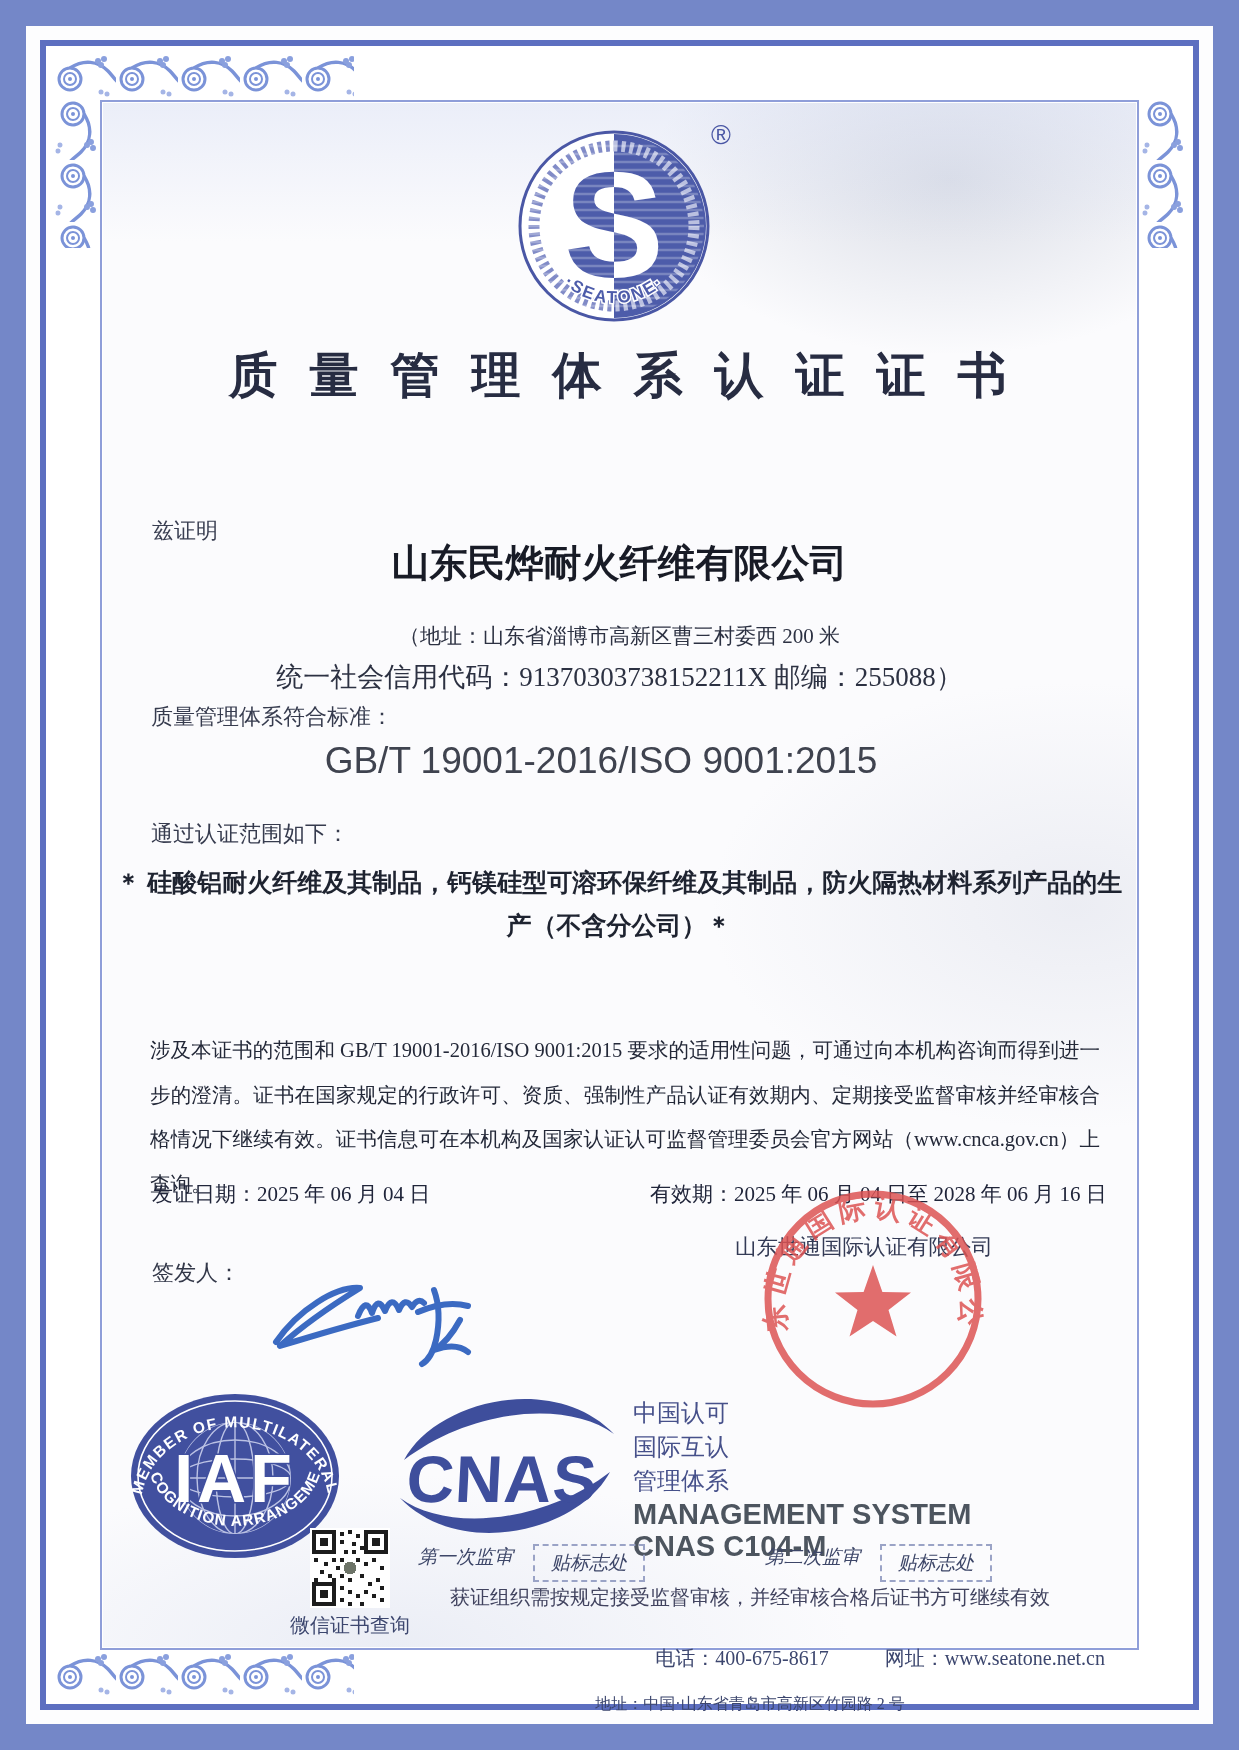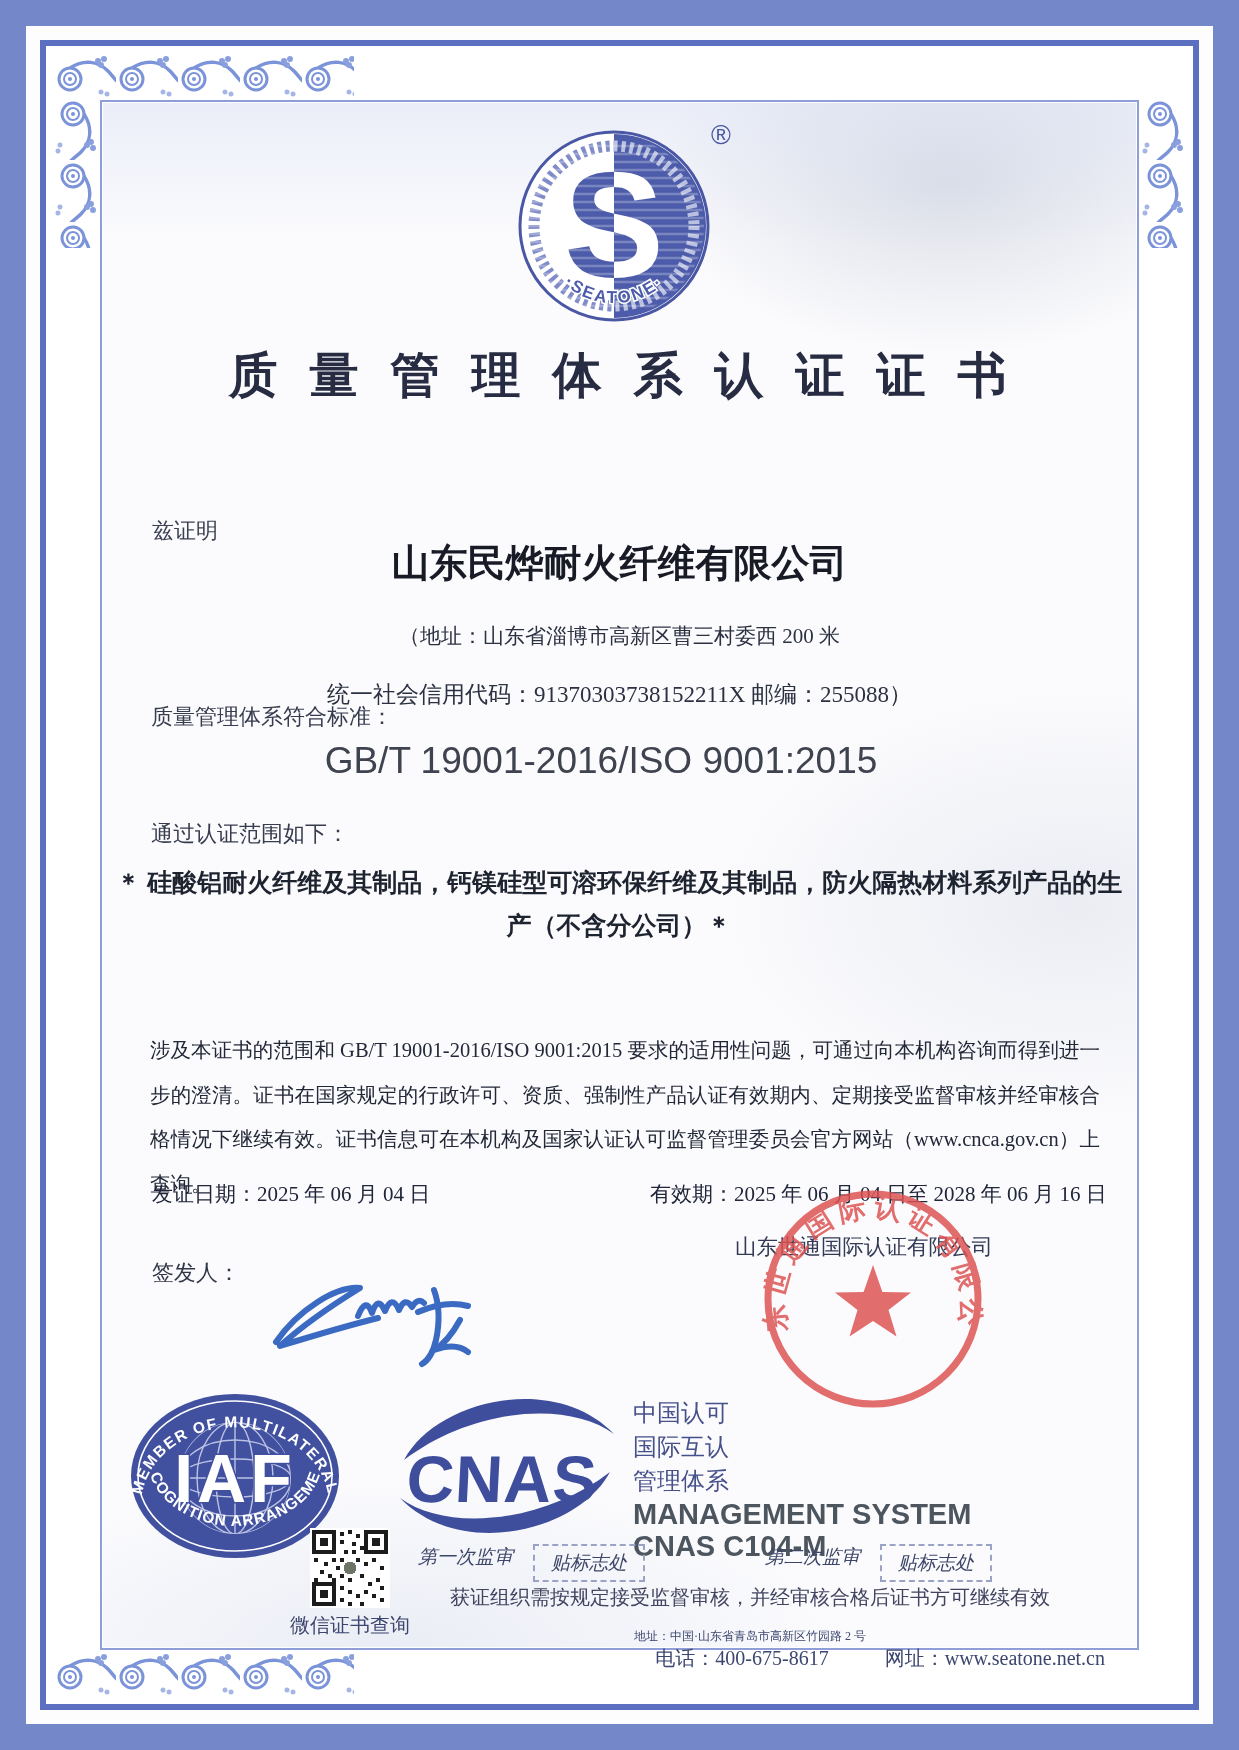--- a/index.html
+++ b/index.html
@@ -30,21 +30,21 @@
   .abs{position:absolute;}
   .title{
     left:0;right:0;top:343px;text-align:center;
     font-size:49px;font-weight:bold;color:#272c42;
     letter-spacing:32px;padding-left:28px;
   }
   .certno{right:148px;top:462px;font-size:25px;font-weight:bold;color:#14161f;}
   .certify{left:152px;top:516px;font-size:22px;color:#3a3f52;}
   .company{left:103px;right:103px;top:538px;text-align:center;font-size:38px;font-weight:bold;color:#181b26;}
   .addr1{left:103px;right:103px;top:622px;text-align:center;font-size:21px;color:#2c3142;}
-  .addr2{left:103px;right:103px;top:659px;text-align:center;font-size:23px;color:#2c3142;margin-top:20px;}
+  .addr2{left:103px;right:103px;top:659px;text-align:center;font-size:27px;color:#2c3142;}
   .std-label{left:151px;top:702px;font-size:22px;color:#363b4e;}
   .std-value{left:103px;right:140px;top:740px;text-align:center;font-size:37px;color:#3f434f;
     font-family:"Liberation Sans","DejaVu Sans",sans-serif;}
   .scope-label{left:151px;top:819px;font-size:22px;color:#363b4e;}
   .scope{left:113px;top:861px;width:1012px;text-align:center;font-size:25px;font-weight:bold;
     color:#1e2330;line-height:43px;}
   .disclaimer{left:150px;top:1028px;width:950px;font-size:20.5px;color:#232838;
     line-height:44.5px;text-align:justify;}
   .issue-date{left:152px;top:1180px;font-size:21px;color:#20253a;}
   .valid-date{left:610px;top:1180px;font-size:21px;color:#20253a;margin-left:40px;}
@@ -57,21 +57,21 @@
   .cnas-text{left:633px;top:1396px;line-height:34px;font-size:24px;color:#46508a;
     font-family:"Liberation Sans","DejaVu Sans",sans-serif;}
   .cnas-text .en{font-weight:bold;color:#4d555f;font-size:29px;line-height:32px;}
   .qr-wrap{left:270px;top:1528px;width:160px;text-align:center;}
   .qr-caption{font-size:20px;color:#3c466e;}
   .audit-row{left:418px;top:1544px;width:680px;display:flex;align-items:flex-start;
     font-size:19px;color:#3d4668;font-style:italic;}
   .sticker-box{border:2px dashed #9aa3c6;padding:4px 16px;margin-left:20px;color:#3d4668;}
   .spacer{width:120px;}
   .note-line{left:395px;top:1584px;width:710px;text-align:center;font-size:20px;color:#41435f;}
-  .addr-line{left:395px;top:1628px;width:710px;text-align:center;font-size:12px;color:#3c466e;}
+  .addr-line{left:395px;top:1694px;width:710px;text-align:center;font-size:16px;color:#3c466e;}
   .phone-line{left:395px;top:1645px;width:710px;text-align:right;font-size:20px;color:#3c466e;}
   .phone-line .gap{display:inline-block;width:56px;}
   svg text{font-family:"Liberation Sans","DejaVu Sans",sans-serif;}
 </style>
 </head>
 <body>
 
 <div class="page">
 
   <svg width="0" height="0" style="position:absolute">

